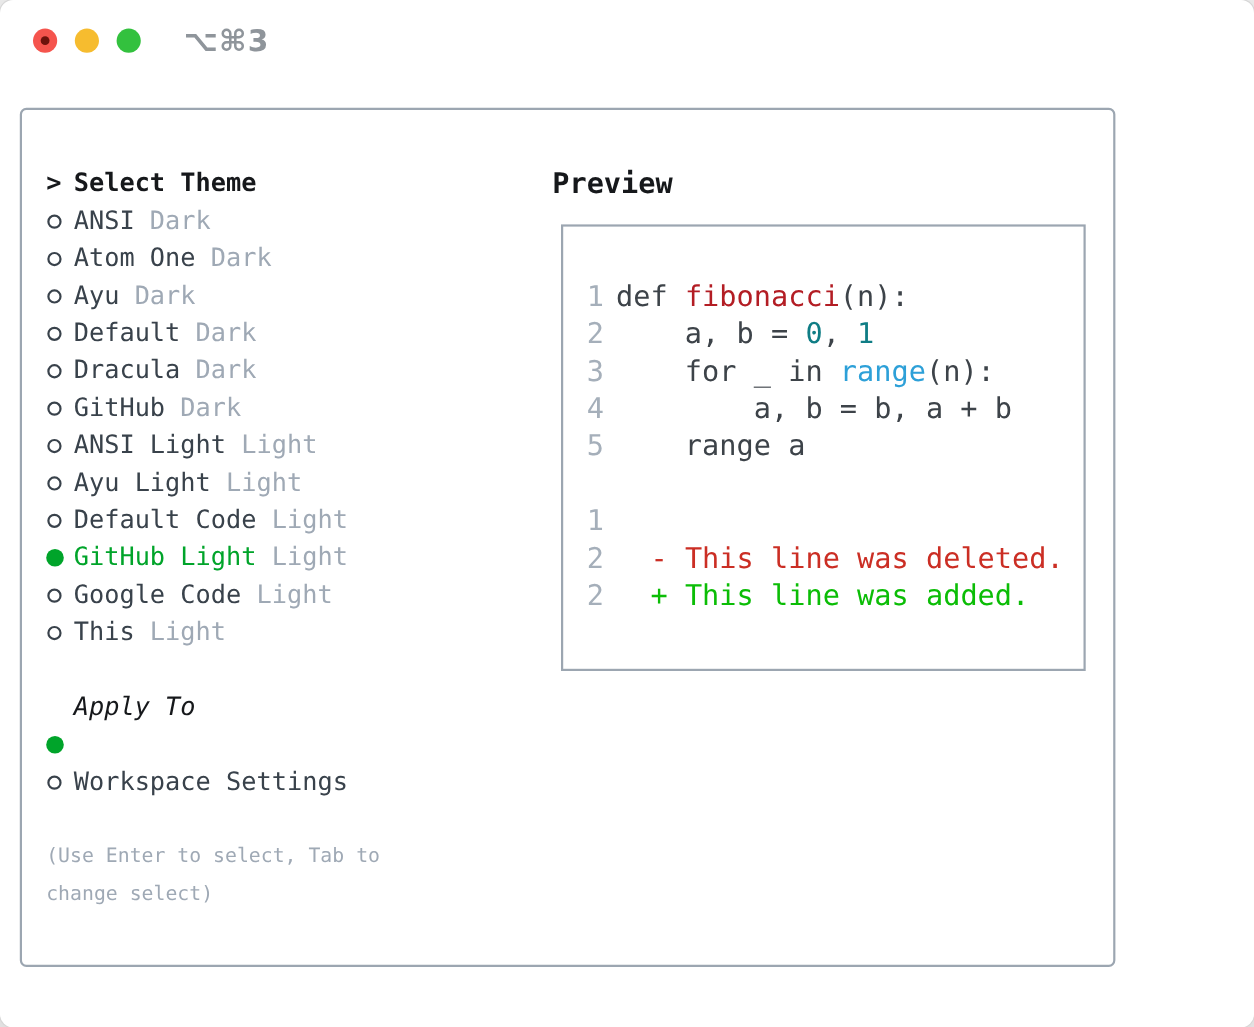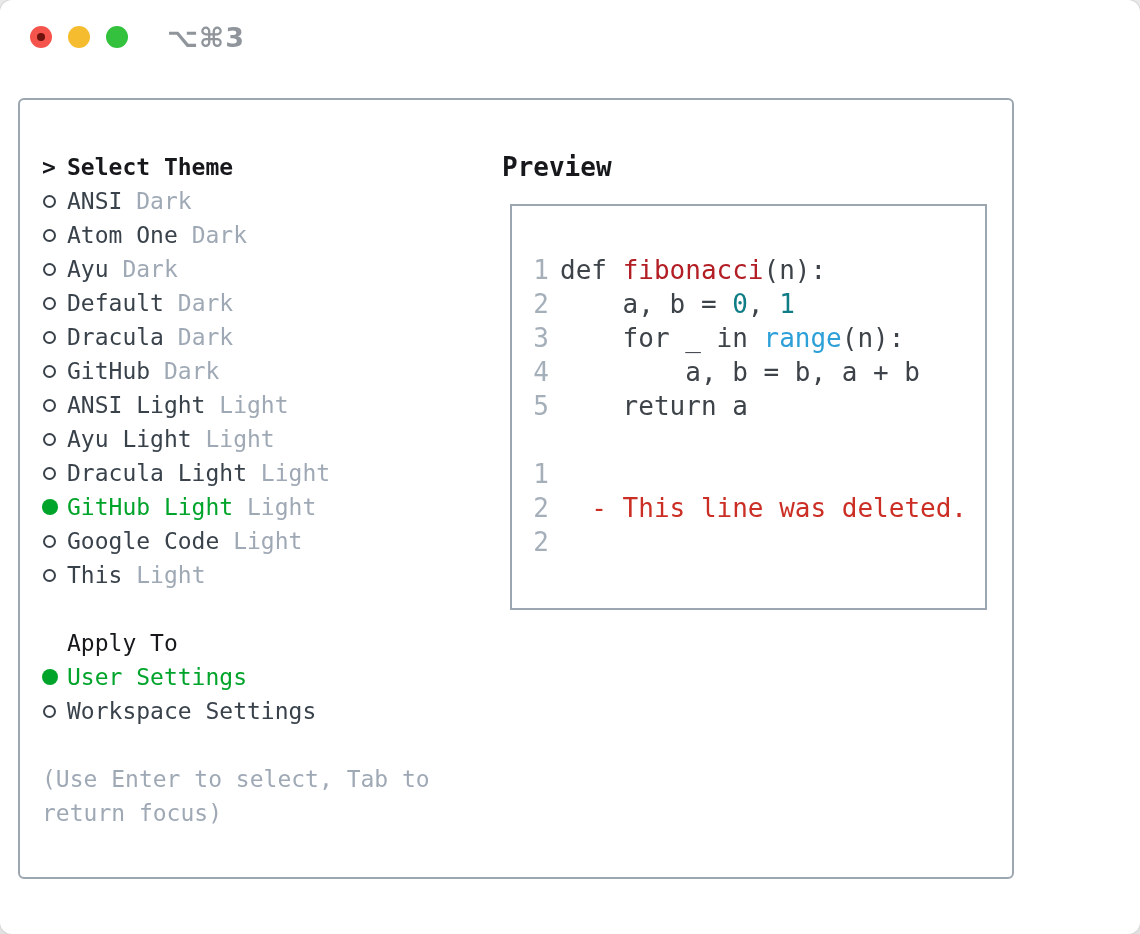--- a/index.html
+++ b/index.html
@@ -60,22 +60,22 @@
   
   .left-col{position:absolute;left:22px;top:50px;width:450px;}
   .row{display:flex;align-items:center;height:34px;font-size:23px;color:var(--text-dark);}
   .prefix{width:25px;display:flex;align-items:center;flex:none;}
   .hdr{font-weight:bold;color:var(--text-black);}
   .radio{width:13px;height:13px;border:2px solid var(--text-dark);border-radius:50%;margin-left:1px;}
   .radio.sel{width:16px;height:16px;border:none;background:var(--accent-green);margin-left:0;}
   .item-name{white-space:pre;}
   .item-variant{color:var(--muted);white-space:pre;}
   .row.selected .item-name{color:var(--accent-green);}
-  .apply-label{color:var(--text-black);}
-  .hint-line{height:34px;line-height:34px;font-size:23px;color:var(--muted);white-space:pre;}
+  .apply-label{color:var(--text-black);font-style:italic;}
+  .hint-line{height:34px;line-height:34px;font-size:18px;color:var(--muted);white-space:pre;}
   
   .preview-header{
     position:absolute;left:482px;top:50px;height:34px;line-height:34px;
     font-size:26px;font-weight:bold;color:var(--text-black);
   }
   .preview-box{
     position:absolute;left:490px;top:104px;width:477px;height:406px;
     border:2px solid var(--border);background:#fff;
     padding:47px 0 0 20px;overflow:hidden;
   }
@@ -164,21 +164,21 @@
             <span class="prefix">
               <span class="radio"></span>
             </span>
             <span class="item-name">Ayu Light</span>
             <span class="item-variant"> Light</span>
           </div>
           <div class="row">
             <span class="prefix">
               <span class="radio"></span>
             </span>
-            <span class="item-name">Dracula Light</span>
+            <span class="item-name">Default Code</span>
             <span class="item-variant"> Light</span>
           </div>
           <div class="row selected">
             <span class="prefix">
               <span class="radio sel"></span>
             </span>
             <span class="item-name">GitHub Light</span>
             <span class="item-variant"> Light</span>
           </div>
           <div class="row">
@@ -199,33 +199,32 @@
       <div class="spacer-row"></div>
       <div class="row">
         <span class="prefix"></span>
         <span class="apply-label">Apply To</span>
       </div>
       <div id="apply-list">
           <div class="row selected">
             <span class="prefix">
               <span class="radio sel"></span>
             </span>
-            <span class="item-name">User Settings</span>
           </div>
           <div class="row">
             <span class="prefix">
               <span class="radio"></span>
             </span>
             <span class="item-name">Workspace Settings</span>
           </div>
         </div>
       <div class="spacer-row"></div>
       <div id="hint">
           <div class="hint-line">(Use Enter to select, Tab to</div>
-          <div class="hint-line">return focus)</div>
+          <div class="hint-line">change select)</div>
         </div>
     </div>
 
     <div class="preview-header">Preview</div>
 
     <div class="preview-box">
       <div id="code-block">
           <div class="code-row">
             <span class="ln">1</span>
             <span class="code-content"><span class="seg-t">def </span><span class="seg-fn">fibonacci</span><span class="seg-t">(n):</span></span>
@@ -237,33 +236,34 @@
           <div class="code-row">
             <span class="ln">3</span>
             <span class="code-content"><span class="seg-t">    for _ in </span><span class="seg-bi">range</span><span class="seg-t">(n):</span></span>
           </div>
           <div class="code-row">
             <span class="ln">4</span>
             <span class="code-content"><span class="seg-t">        a, b = b, a + b</span></span>
           </div>
           <div class="code-row">
             <span class="ln">5</span>
-            <span class="code-content"><span class="seg-t">    return a</span></span>
+            <span class="code-content"><span class="seg-t">    range a</span></span>
           </div>
           <div class="code-row">
             <span class="ln"></span>
             <span class="code-content"></span>
           </div>
           <div class="code-row">
             <span class="ln">1</span>
           </div>
           <div class="code-row">
             <span class="ln">2</span>
             <span class="code-content"><span class="seg-t">  </span><span class="seg-del">- This line was deleted.</span></span>
           </div>
           <div class="code-row">
             <span class="ln">2</span>
+            <span class="code-content"><span class="seg-t">  </span><span class="seg-add">+ This line was added.</span></span>
           </div>
         </div>
     </div>
 
   </div>
 </div>
 
 </body></html>

